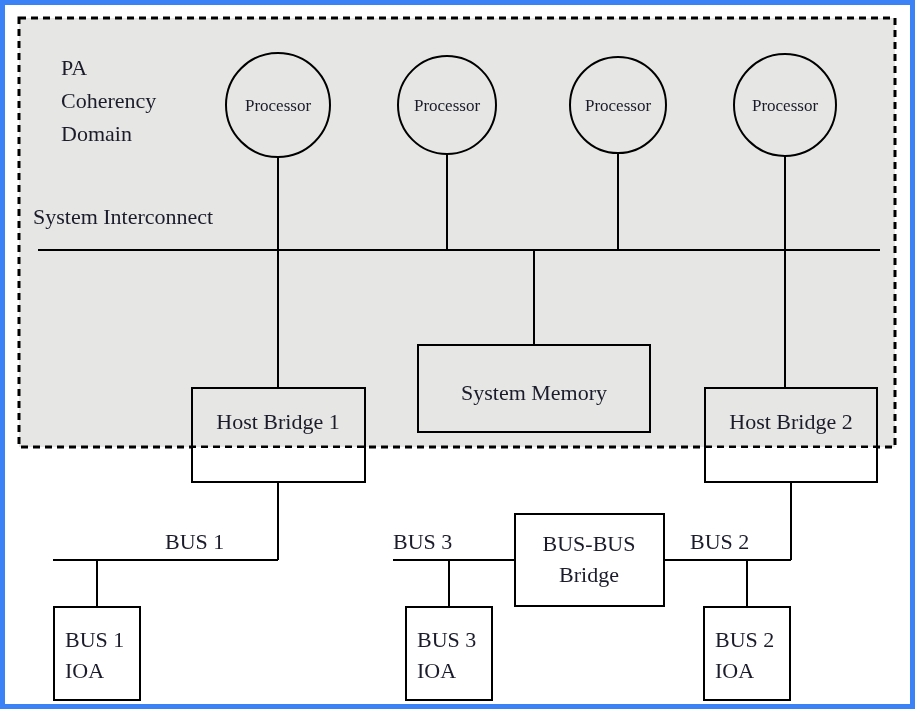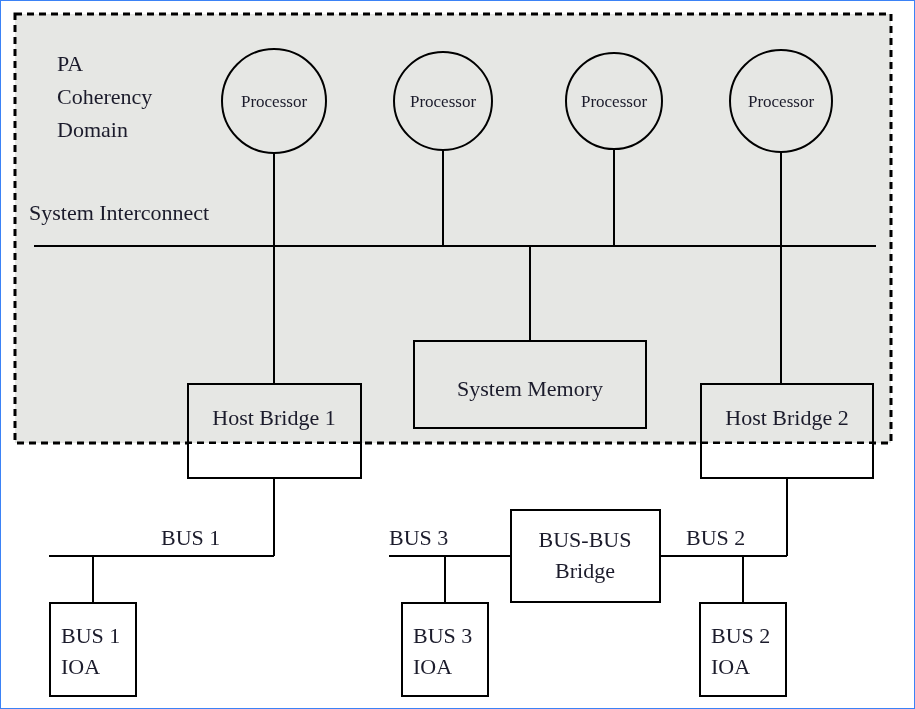--- a/index.html
+++ b/index.html
@@ -8,21 +8,21 @@
     background: #ffffff;
   }
   body {
     font-family: "Liberation Serif", "DejaVu Serif", serif;
   }
   #canvas {
     position: relative;
     width: 915px;
     height: 709px;
     background: #ffffff;
-    border: 1px solid #3b82f6;
+    border: 5px solid #3b82f6;
     box-sizing: border-box;
     overflow: hidden;
   }
   #diagram {
     position: absolute;
     top: 0;
     left: 0;
     width: 915px;
     height: 709px;
   }

